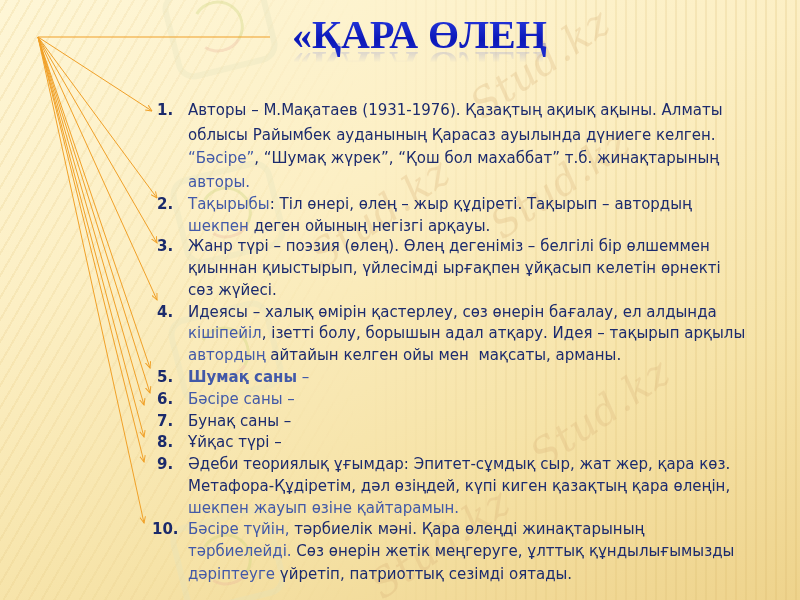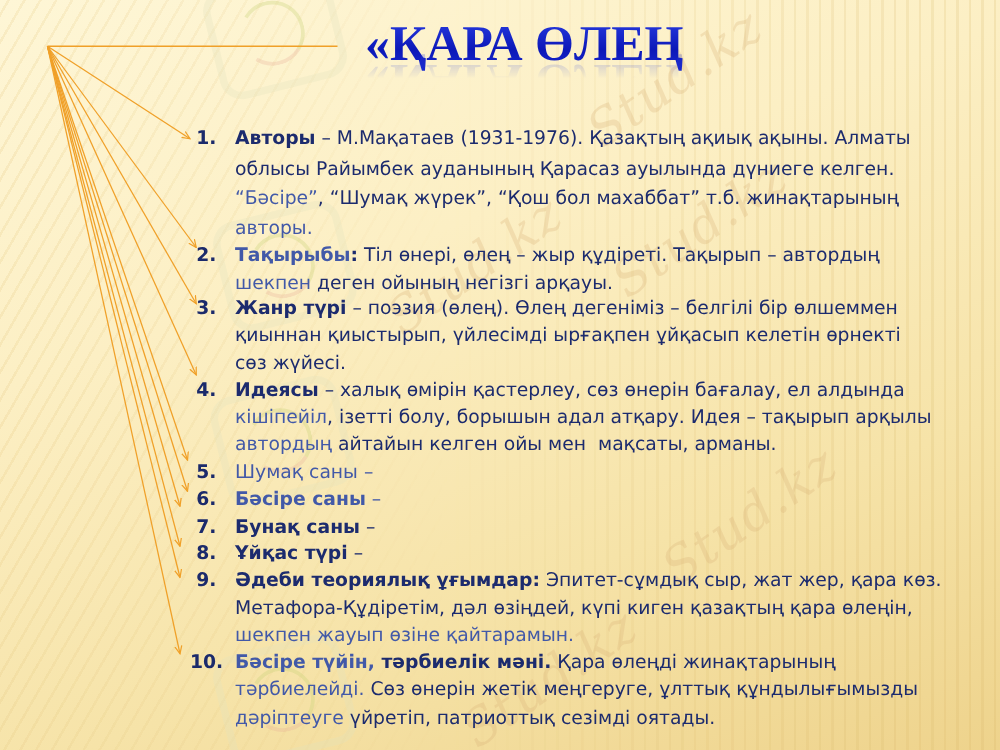--- a/index.html
+++ b/index.html
@@ -54,21 +54,21 @@
   }
   .num {
     position: absolute; left: 157px; font-size: 15px; font-weight: bold; color: #1b2a6b;
     line-height: 22px; height: 22px;
   }
   .num.wide { left: 152px; }
   .line {
     position: absolute; left: 188px; font-size: 15px; line-height: 22px; height: 22px;
     color: #1c2b6e; white-space: pre;
   }
-  .b { font-weight: bold; }
+  .b { font-weight: normal; }
   .lt { color: #4259a8; }
 </style>
 </head>
 <body>
 
 <div class="stripes-diag"></div>
 <div class="stripes-vert"></div>
 
 <div class="logo" style="left:168px; top:-18px;">
     <div class="bird"></div>
@@ -144,21 +144,21 @@
 
 <div>
   <div class="num" style="top:301px">4.</div>
   <div class="line" style="top:301px"><span class="b">Идеясы</span><span> – халық өмірін қастерлеу, сөз өнерін бағалау, ел алдында</span></div>
   <div class="line" style="top:322px"><span class="lt">кішіпейіл</span><span>, ізетті болу, борышын адал атқару. Идея – тақырып арқылы</span></div>
   <div class="line" style="top:344px"><span class="lt">автордың</span><span> айтайын келген ойы мен  мақсаты, арманы.</span></div>
 </div>
 
 <div>
   <div class="num" style="top:366px">5.</div>
-  <div class="line" style="top:366px"><span class="lt" style="font-weight:400">Шумақ саны</span><span class="lt"> –</span></div>
+  <div class="line" style="top:366px"><span class="lt" style="font-weight:700">Шумақ саны</span><span class="lt"> –</span></div>
 </div>
 <div>
   <div class="num" style="top:388px">6.</div>
   <div class="line" style="top:388px"><span class="b lt">Бәсіре саны</span><span class="lt"> –</span></div>
 </div>
 <div>
   <div class="num" style="top:410px">7.</div>
   <div class="line" style="top:410px"><span class="b">Бунақ саны</span><span> –</span></div>
 </div>
 <div>

